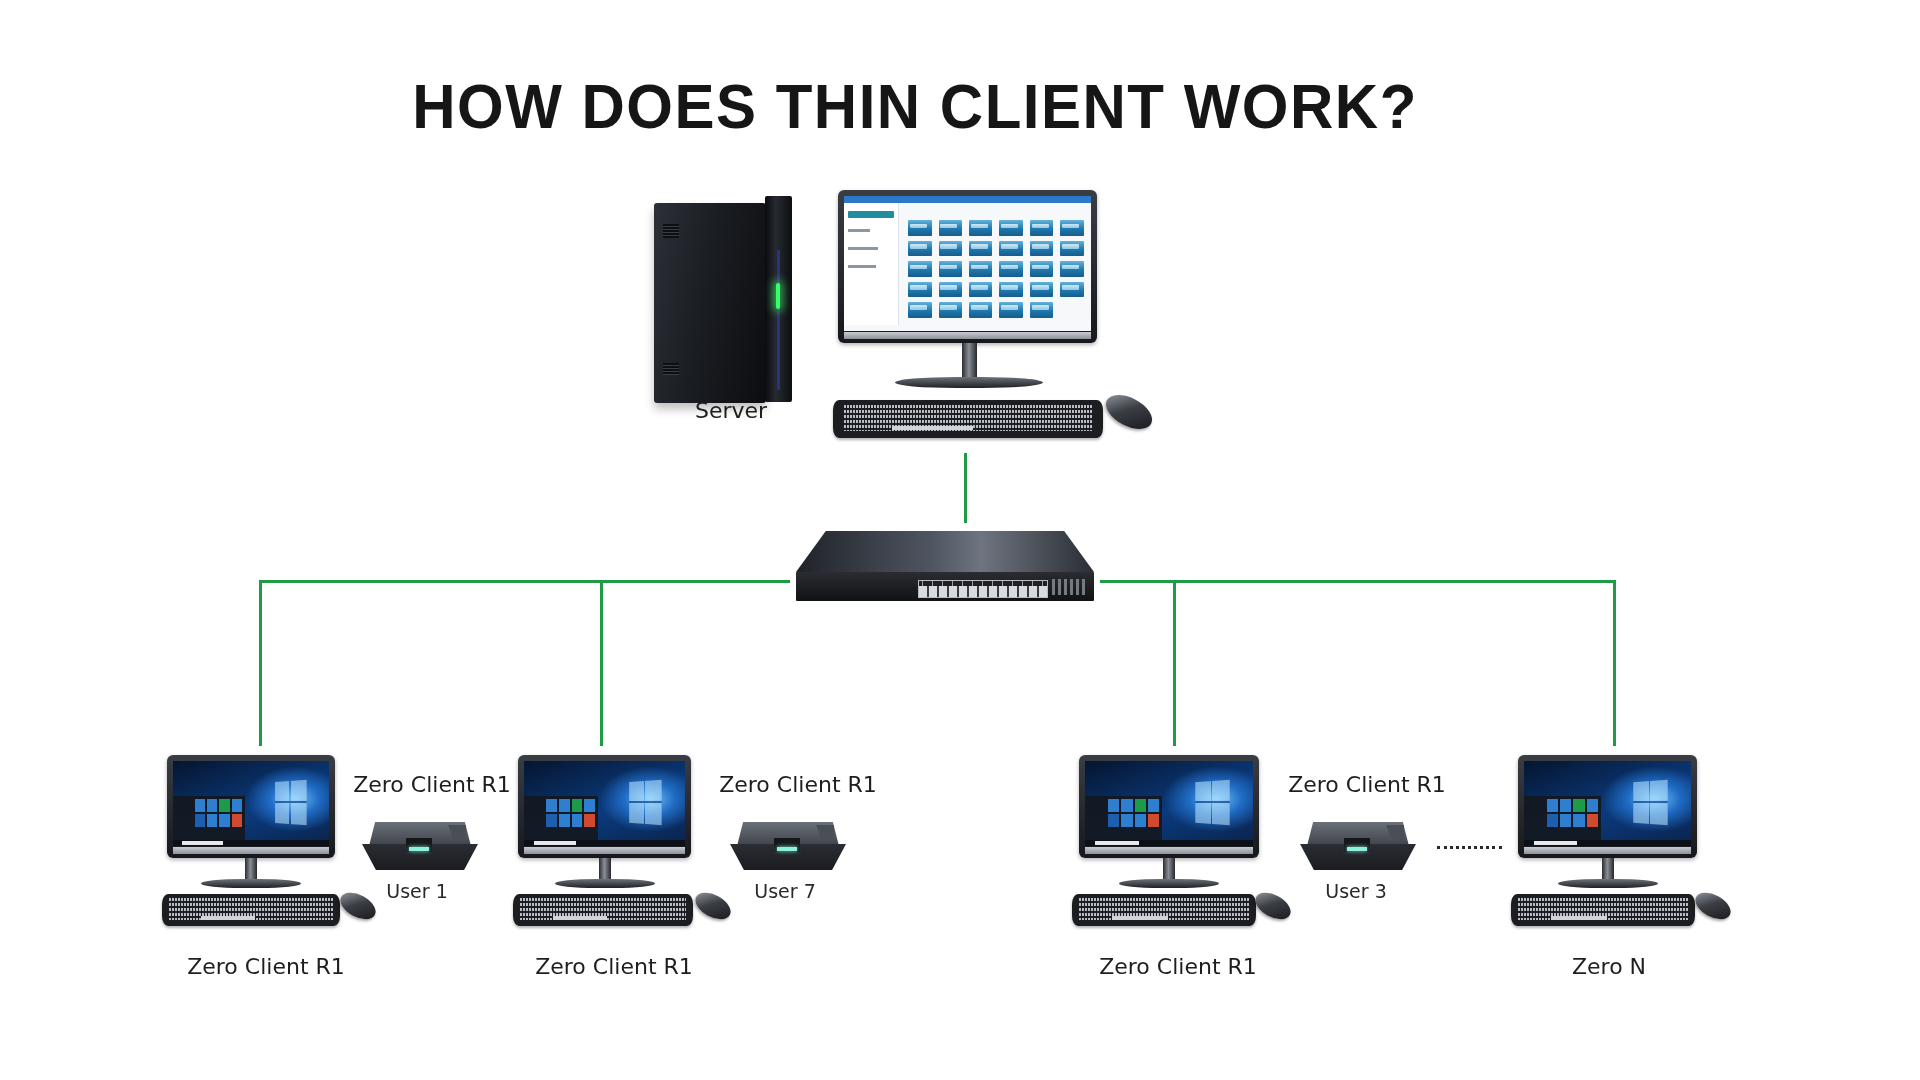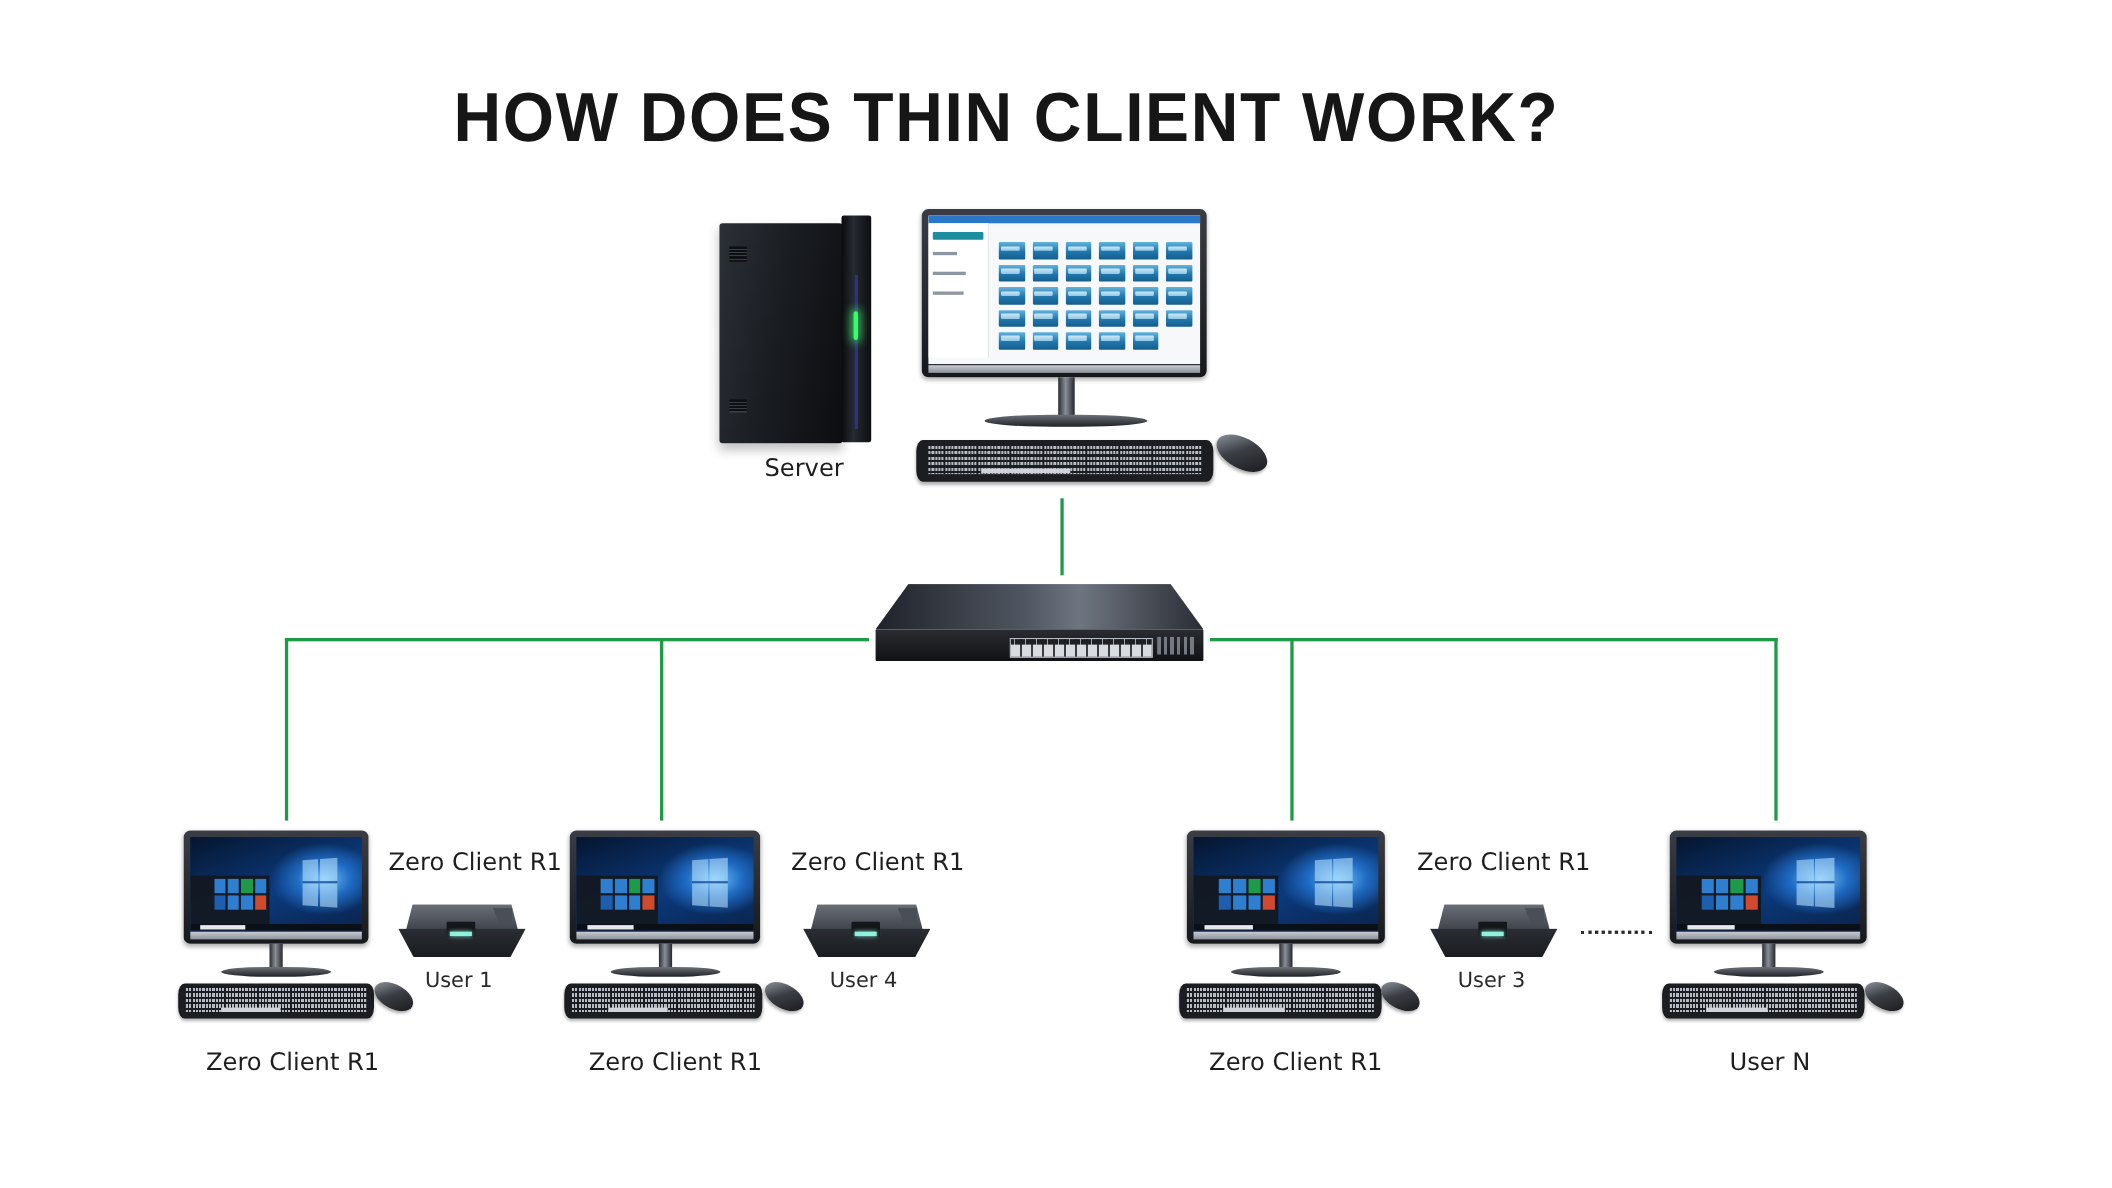--- a/index.html
+++ b/index.html
@@ -124,21 +124,21 @@
 
 <div>
   <div>
     <div class="tower-side" style="left:654px; top:203px; width:112px; height:200px;"></div>
     <div class="tower-front" style="left:765px; top:196px; width:27px; height:206px;"></div>
     <div class="tower-led-blue" style="left:777px; top:250px; height:140px;"></div>
     <div class="tower-led" style="left:776px; top:283px; height:26px;"></div>
     <div class="vent" style="left:663px; top:224px; height:14px;"></div>
     <div class="vent" style="left:663px; top:363px; height:12px;"></div>
   </div>
-  <div class="label lbl-24" style="left:731px; top:414px;">Server</div>
+  <div class="label lbl-24" style="left:731px; top:398px;">Server</div>
 
   <div>
     <div class="monitor" style="left:838px; top:190px; width:259px; height:153px;">
       <div class="screen dash-screen">
         <div class="dash-top"></div>
         <div class="dash-side">
           <div class="btn"></div>
           <div class="ln" style="top:26px; width:40%;"></div>
           <div class="ln" style="top:44px; width:55%;"></div>
           <div class="ln" style="top:62px; width:50%;"></div>
@@ -269,21 +269,21 @@
       </div>
       <div class="mouse" style="left:694px; top:895px; width:38px; height:22px;"></div>
       <div class="zc" style="left:730px; top:822px;">
         <div class="top"></div>
         <div class="body"></div>
         <div class="corner"></div>
         <div class="notch"></div>
         <div class="led"></div>
       </div>
       <div class="label lbl-24" style="left:798px; top:772px;">Zero Client R1</div>
-      <div class="label lbl-20" style="left:785px; top:880px;">User 4</div>
+      <div class="label lbl-20" style="left:785px; top:880px;">User 7</div>
       <div class="label lbl-24" style="left:614px; top:954px;">Zero Client R1</div>
     </div>
     <div>
       <div class="monitor" style="left:1079px; top:755px; width:180px; height:103px;">
         <div class="screen win-screen">
           <div class="win-logo"></div>
           <div class="start-menu">
             <div class="tiles">
               <div class="tile "></div>
               <div class="tile "></div>
@@ -337,17 +337,17 @@
         </div>
         <div class="chin"></div>
       </div>
       <div class="neck" style="left:1601.5px; top:858px; width:12px; height:23px;"></div>
       <div class="base" style="left:1557.5px; top:879px; width:100px; height:9px;"></div>
       <div class="keyboard" style="left:1511px; top:894px; width:184px; height:32px;">
         <div class="keys"></div>
         <div class="space"></div>
       </div>
       <div class="mouse" style="left:1694px; top:895px; width:38px; height:22px;"></div>
-      <div class="label lbl-24" style="left:1609px; top:954px;">User N</div>
+      <div class="label lbl-24" style="left:1609px; top:954px;">Zero N</div>
     </div>
   </div>
 
 <div class="dots" style="left:1437px; top:846px; width:65px;"></div>
 
 </body></html>

